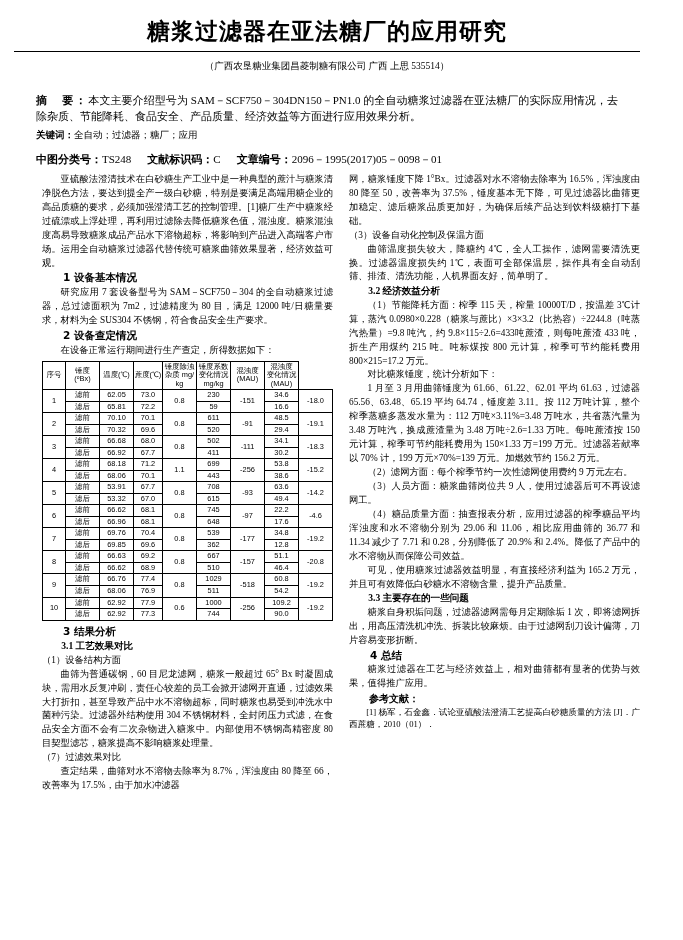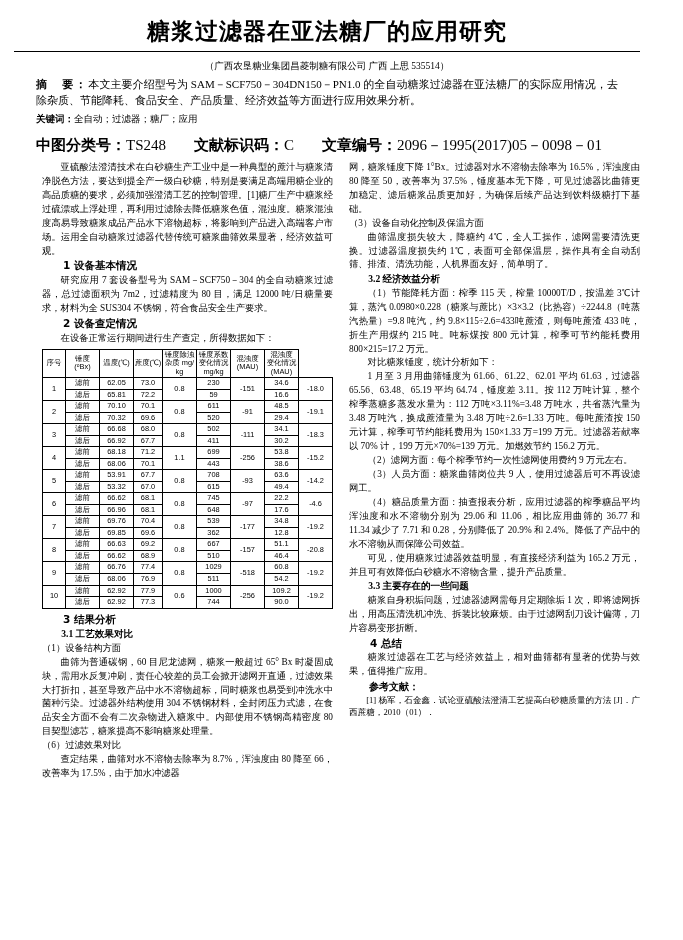--- a/index.html
+++ b/index.html
@@ -32,36 +32,36 @@
     text-align:center;
     font-size:13px;
     font-weight:bold;
     letter-spacing:6px;
     margin:12px 0 6px 0;
     font-family:"DejaVu Sans", sans-serif;
   }
   .affil{
     text-align:center;
     font-size:9.5px;
-    margin-bottom:4px;
+    margin-bottom:20px;
   }
   .abs-block{
     font-size:11px;
     line-height:1.45;
     margin:4px 22px 0 22px;
     text-align:justify;
   }
   .abs-block .lab{font-weight:bold;letter-spacing:2px;}
   .kw{font-size:9.5px;margin:4px 22px 10px 22px;}
   .kw .lab{font-weight:bold;}
   .clsline{
-    font-size:15px;
+    font-size:11px;
     margin:4px 22px 6px 22px;
     display:flex;
-    gap:28px;
+    gap:16px;
   }
   .clsline .lab{font-weight:bold;}
   .cols{
     display:flex;
     gap:16px;
     margin-top:4px;
     padding-left:28px;
   }
   .col{
     width:321px;
@@ -341,21 +341,21 @@
               <td>744</td>
               <td>90.0</td>
             </tr>
           </tbody>
       </table>
 
       <p class="h2">3 结果分析</p>
       <p class="h3">3.1 工艺效果对比</p>
       <p class="noind">（1）设备结构方面</p>
       <p>曲筛为普通碳钢，60 目尼龙滤网，糖浆一般超过 65° Bx 时凝固成块，需用水反复冲刷，责任心较差的员工会掀开滤网开直通，过滤效果大打折扣，甚至导致产品中水不溶物超标，同时糖浆也易受到冲洗水中菌种污染。过滤器外结构使用 304 不锈钢材料，全封闭压力式滤，在食品安全方面不会有二次杂物进入糖浆中。内部使用不锈钢高精密度 80 目契型滤芯，糖浆提高不影响糖浆处理量。</p>
-      <p class="noind">（6）过滤效果对比</p>
+      <p class="noind">（7）过滤效果对比</p>
       <p>查定结果，曲筛对水不溶物去除率为 8.7%，浑浊度由 80 降至 66，改善率为 17.5%，由于加水冲滤器</p>
     </div>
 
     <div class="col">
       <p class="noind">网，糖浆锤度下降 1°Bx。过滤器对水不溶物去除率为 16.5%，浑浊度由 80 降至 50，改善率为 37.5%，锤度基本无下降，可见过滤器比曲筛更加稳定、滤后糖浆品质更加好，为确保后续产品达到饮料级糖打下基础。</p>
       <p class="noind">（3）设备自动化控制及保温方面</p>
       <p>曲筛温度损失较大，降糖约 4℃，全人工操作，滤网需要清洗更换。过滤器温度损失约 1℃，表面可全部保温层，操作具有全自动刮筛、排渣、清洗功能，人机界面友好，简单明了。</p>
 
       <p class="h3">3.2 经济效益分析</p>
       <p><span>（1）节能降耗方面：</span><span>榨季 115 天，榨量 10000T/D，按温差 3℃计算，蒸汽 0.0980×0.228（糖浆与蔗比）×3×3.2（比热容）÷2244.8（吨蒸汽热量）=9.8 吨汽，约 9.8×115÷2.6=433吨蔗渣，则每吨蔗渣 433 吨，折生产用煤约 215 吨。吨标煤按 800 元计算，榨季可节约能耗费用 800×215=17.2 万元。</span></p>

